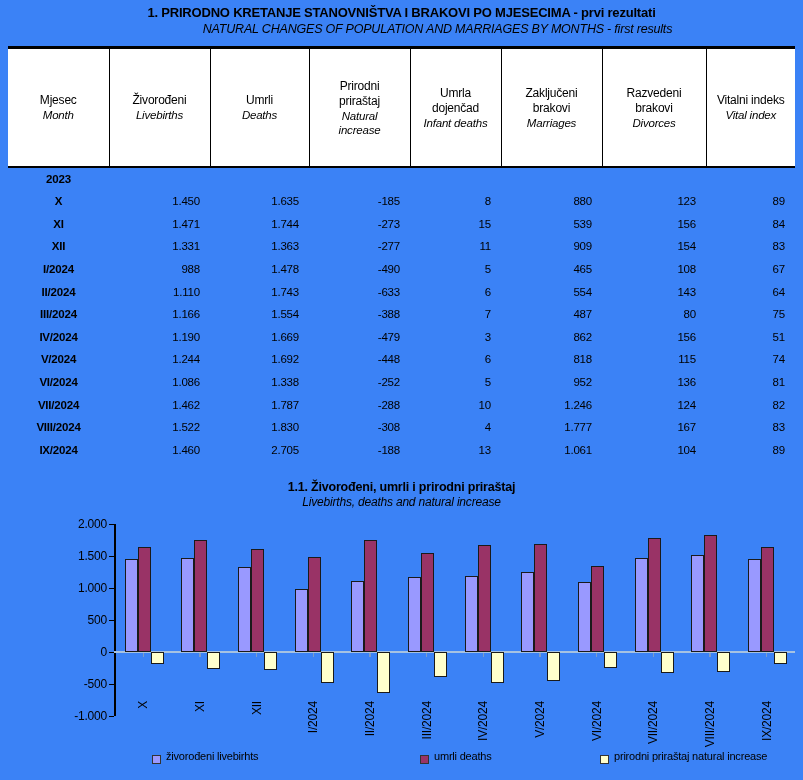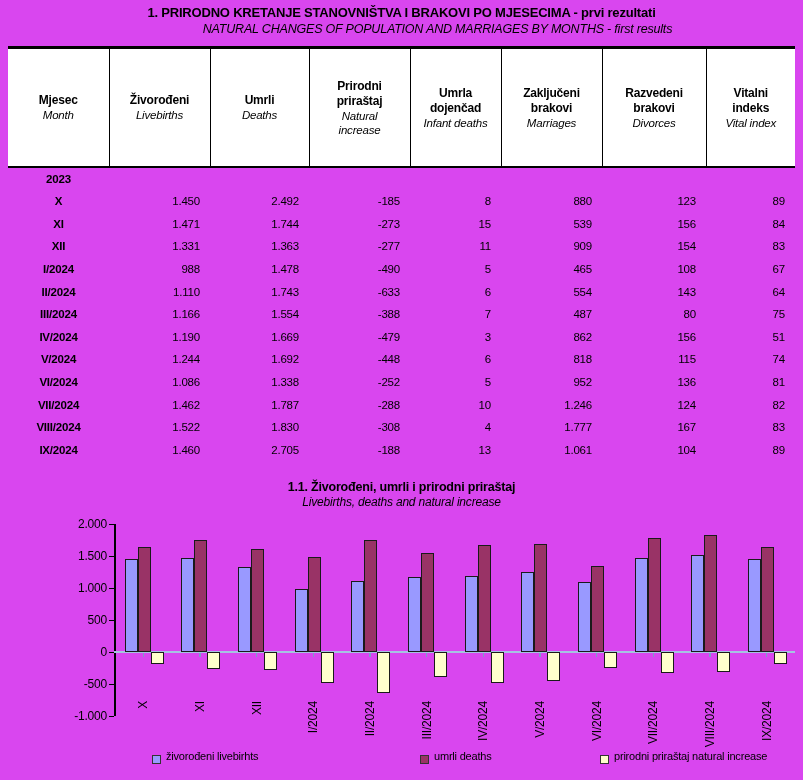--- a/index.html
+++ b/index.html
@@ -1,29 +1,29 @@
 <!DOCTYPE html>
 <html><head>
 <meta charset="utf-8">
 <style>
   html,body{margin:0;padding:0;background:#fff;}
-  .page{position:relative;width:803px;height:780px;background:#d946ef;overflow:hidden;
+  .page{position:relative;width:803px;height:780px;background:#3b82f6;overflow:hidden;
         font-family:"Liberation Sans","DejaVu Sans",sans-serif;color:#000;letter-spacing:-0.2px;}
   
   .doc-title{position:absolute;top:5px;left:0;width:100%;text-align:center;
              font-size:13px;font-weight:bold;}
   .doc-subtitle{position:absolute;top:22px;left:0;width:100%;text-align:center;
                 font-size:12.5px;font-style:italic;padding-left:36px;}
   
   .table-wrap{position:absolute;top:46px;left:8px;width:787px;}
   table{width:787px;border-collapse:collapse;table-layout:fixed;border-top:3px solid #000;}
   thead th{height:117px;vertical-align:middle;text-align:center;padding:0 10px;
            border-bottom:2.5px solid #000;border-right:1.5px solid #000;background:#fff;}
   thead th:last-child{border-right:none;}
-  .th-hr{font-size:12px;font-weight:bold;line-height:15px;}
+  .th-hr{font-size:12px;font-weight:normal;line-height:15px;}
   .th-en{font-size:11.5px;font-weight:normal;font-style:italic;line-height:14px;}
   tbody td{font-size:11.5px;height:22.6px;padding:0;vertical-align:middle;}
   tbody tr.year-row td{height:22px;}
   td.month{font-weight:bold;text-align:center;}
   td.num{text-align:right;padding-right:10px;font-weight:normal;}
   
   .chart{position:absolute;top:478px;left:0;width:803px;height:302px;}
   .chart-title{position:absolute;top:2px;left:0;width:100%;text-align:center;
                font-size:12.5px;font-weight:bold;}
   .chart-subtitle{position:absolute;top:17px;left:0;width:100%;text-align:center;
@@ -102,21 +102,21 @@
             <td></td>
             <td></td>
             <td></td>
             <td></td>
             <td></td>
             <td></td>
         </tr>
       <tr>
       <td class="month">X</td>
       <td class="num">1.450</td>
-      <td class="num">2.492</td>
+      <td class="num">1.635</td>
       <td class="num">-185</td>
       <td class="num">8</td>
       <td class="num">880</td>
       <td class="num">123</td>
       <td class="num">89</td>
     </tr>
           <tr>
       <td class="month">XI</td>
       <td class="num">1.471</td>
       <td class="num">1.744</td>

